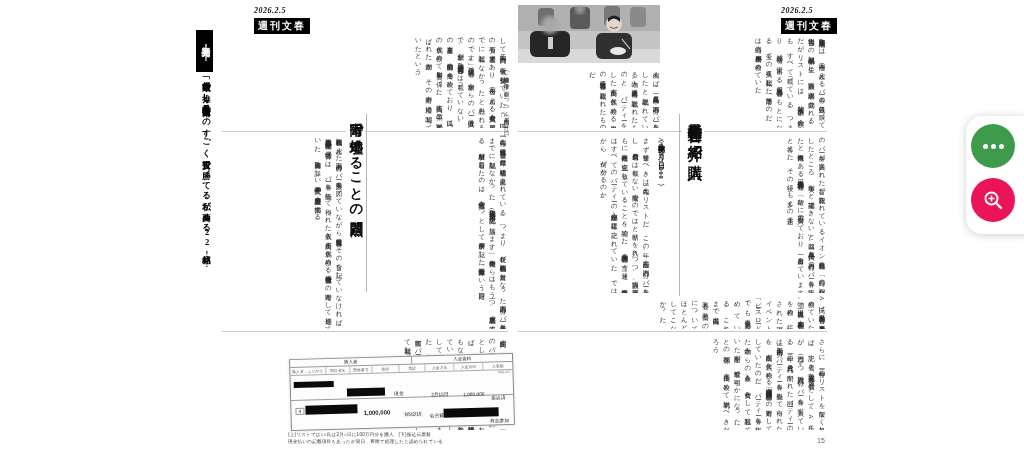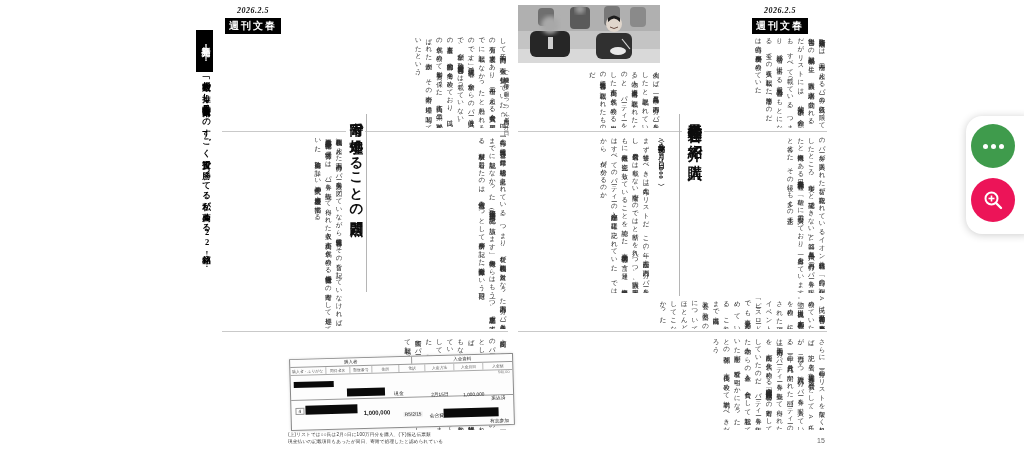--- a/index.html
+++ b/index.html
@@ -7,21 +7,21 @@
   .stage { position:relative; width:1024px; height:459px; background:#ffffff; overflow:hidden;
            font-family:"Liberation Serif", serif; color:#222; }
   .abs { position:absolute; }
   .vtext { writing-mode:vertical-rl; text-orientation:mixed; overflow:hidden; }
   .band { font-size:6.5px; line-height:10.6px; letter-spacing:0.4px; color:#2b2b2b;
           text-align:justify; }
   .rule-h { position:absolute; height:1px; background:#c9c9c9; }
   .rule-v { position:absolute; width:1px; background:#b5b5b5; }
 
   
-  .masthead { text-align:center; }
+  .masthead { text-align:left;margin-left:31px; }
   .masthead .date { font-style:italic; font-weight:bold; font-size:8px; color:#111;
                     letter-spacing:0.5px; }
   .masthead .logo { margin-top:1px; background:#000; color:#fff; font-weight:bold;
                     font-family:"Liberation Sans", sans-serif; font-size:10px;
                     letter-spacing:2px; padding:1px 4px; display:inline-block; }
 
   
   .headline { writing-mode:vertical-rl; text-orientation:mixed; font-weight:bold; color:#0d0d0d;
               overflow:hidden; font-family:"Liberation Serif", serif; }
   .hl-left  { font-size:13.5px; letter-spacing:0.6px; }

